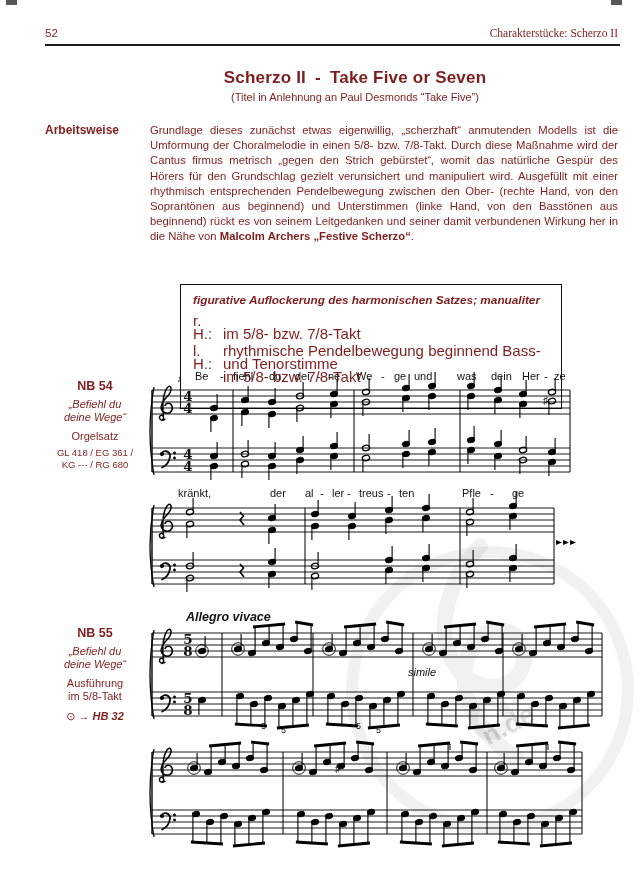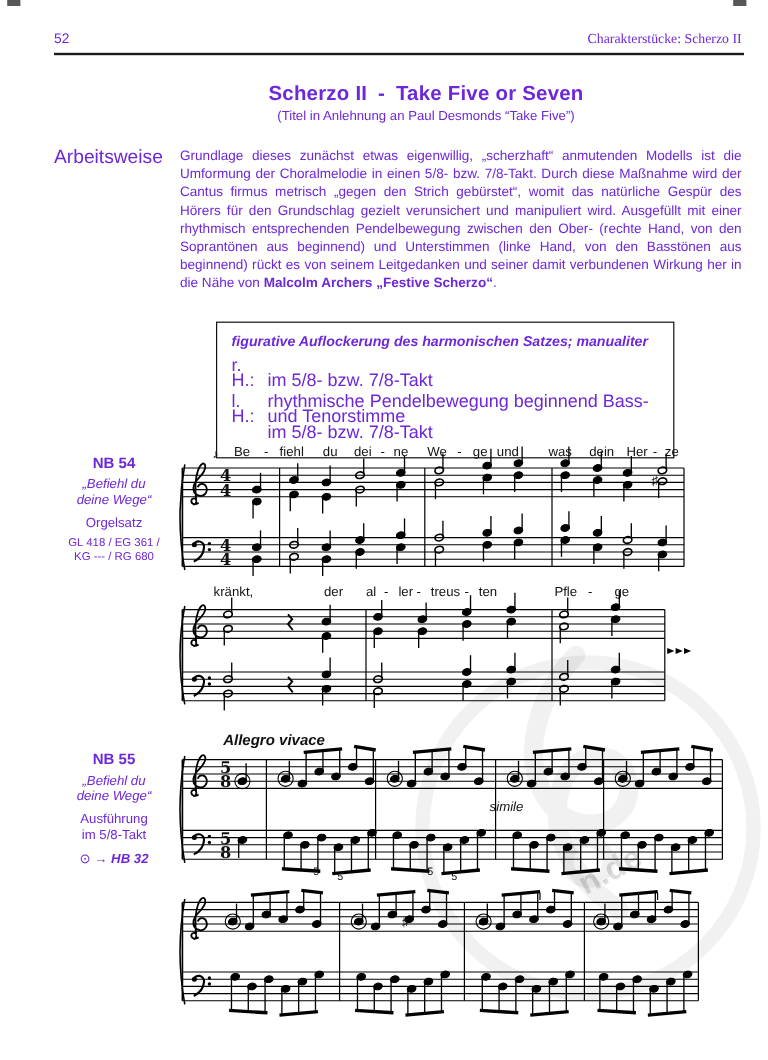--- a/index.html
+++ b/index.html
@@ -1,44 +1,44 @@
 <!DOCTYPE html>
 <html><head>
 <meta charset="utf-8">
 <style>
   html,body{margin:0;padding:0;background:#fff;}
   .page{position:relative;width:640px;height:883px;background:#fff;overflow:hidden;
-        font-family:"Liberation Sans",sans-serif;color:#6d28d9;}
+        font-family:"Liberation Sans",sans-serif;color:#7f1d1d;}
   .abs{position:absolute;}
   .corner{position:absolute;top:0;height:5px;width:11px;background:#3a3a3a;opacity:.85;}
   
   .pagenum{left:45px;top:27px;font-size:11.5px;}
   .runhead{right:22px;top:27px;font-size:11.5px;font-family:Liberation Serif, serif;}
   .rule{left:45px;top:44px;width:575px;height:2px;background:#1c1c1c;}
   
   .titlewrap{left:0;top:68px;width:622px;text-align:center;padding-left:44px;}
   .title{font-size:17px;font-weight:bold;letter-spacing:.2px;}
   .title .dash{padding:0 9px;}
   .subtitle{font-size:11px;margin-top:3px;}
   
   .mlabel{left:45px;width:100px;}
-  .arbeits{top:123px;font-weight:normal;font-size:16px;}
+  .arbeits{top:123px;font-weight:bold;font-size:12px;}
   .nbblock{font-size:11px;line-height:13.5px;text-align:center;}
   .nbnum{font-weight:bold;font-size:12.5px;margin-bottom:4px;}
   .nbtitle{font-style:italic;}
   .nbtype{margin-top:5px;}
   .nbrefs{margin-top:4px;font-size:9.5px;line-height:11.5px;}
   .audio{margin-top:6px;font-size:11px;}
   .audio .hb{font-weight:bold;font-style:italic;}
   
   .bodytext{left:150px;top:123px;width:468px;font-size:11.3px;line-height:15.2px;
             text-align:justify;}
   .bodytext .em{font-weight:bold;}
   
-  .infobox{left:180px;top:268px;width:358px;border:1.5px solid #111;padding:8px 10px 14px 12px;}
+  .infobox{left:180px;top:284px;width:358px;border:1.5px solid #111;padding:8px 10px 25px 12px;}
   .ib-head{font-weight:bold;font-style:italic;font-size:11.8px;margin-bottom:7px;}
   .ib-row{display:grid;grid-template-columns:30px 1fr;font-size:15px;line-height:13px;margin-top:4px;}
   
   svg.sys{position:absolute;overflow:visible;}
   svg text{font-family:"Liberation Sans","DejaVu Sans",sans-serif;fill:#111;}
   .lyr{font-size:11px;}
   .tempo{font-weight:bold;font-style:italic;font-size:12.5px;}
   .simile{font-style:italic;font-size:11px;}
   .fing{font-size:9px;}
   .acc{font-size:11px;}

